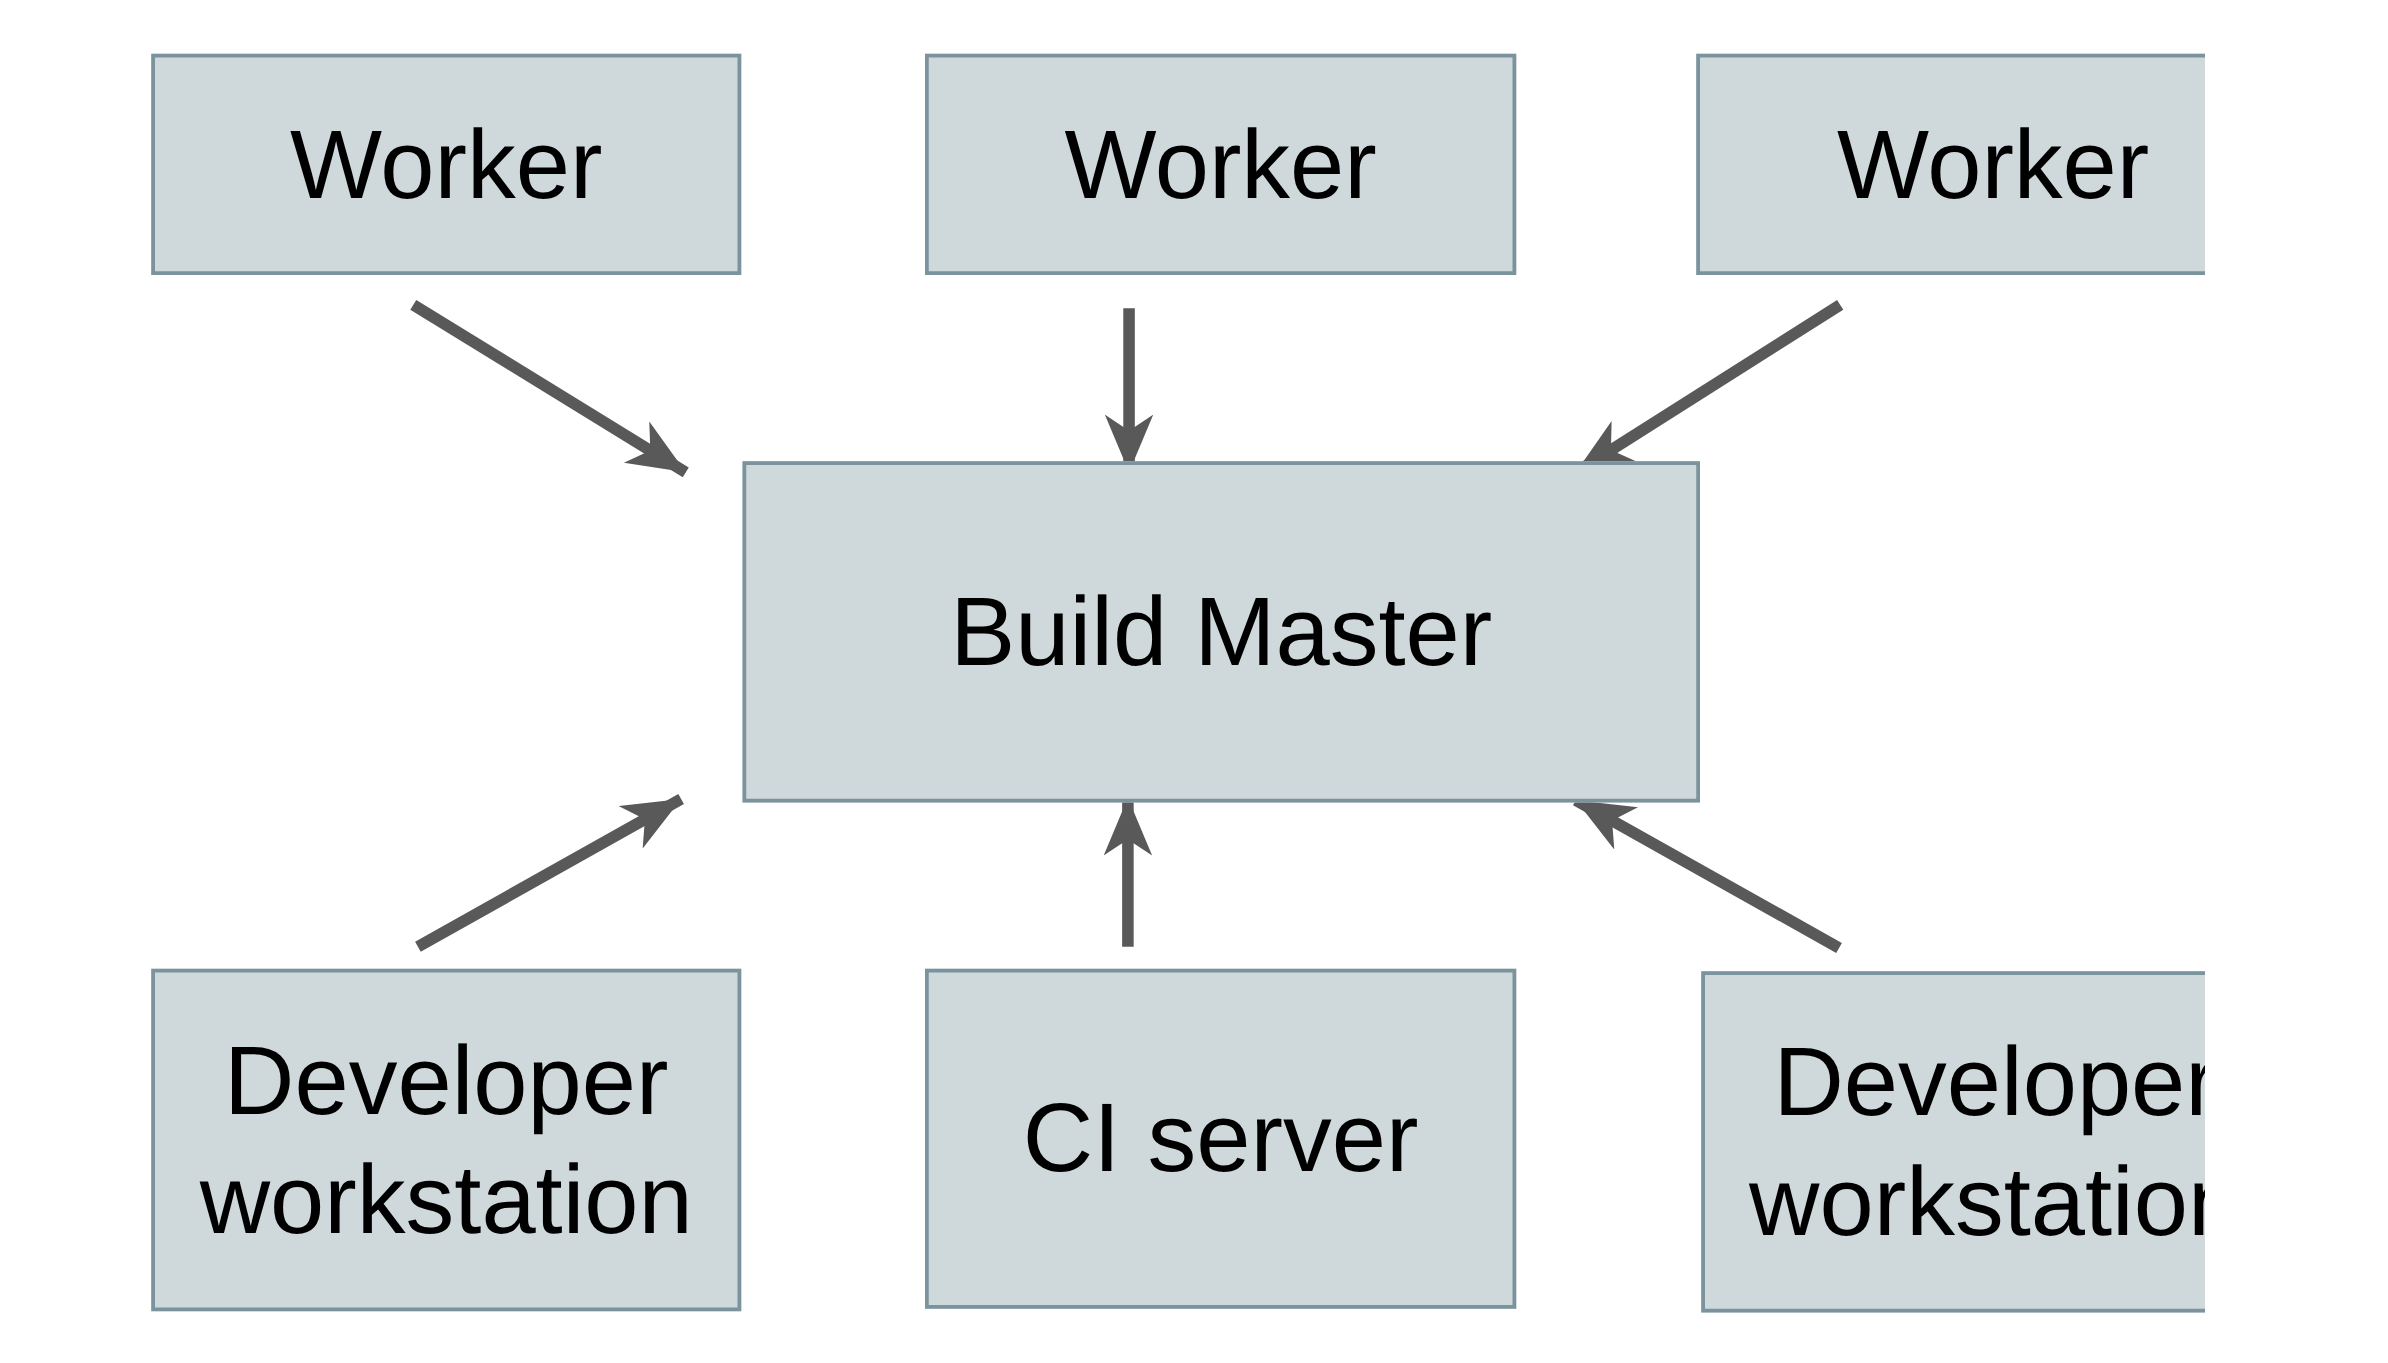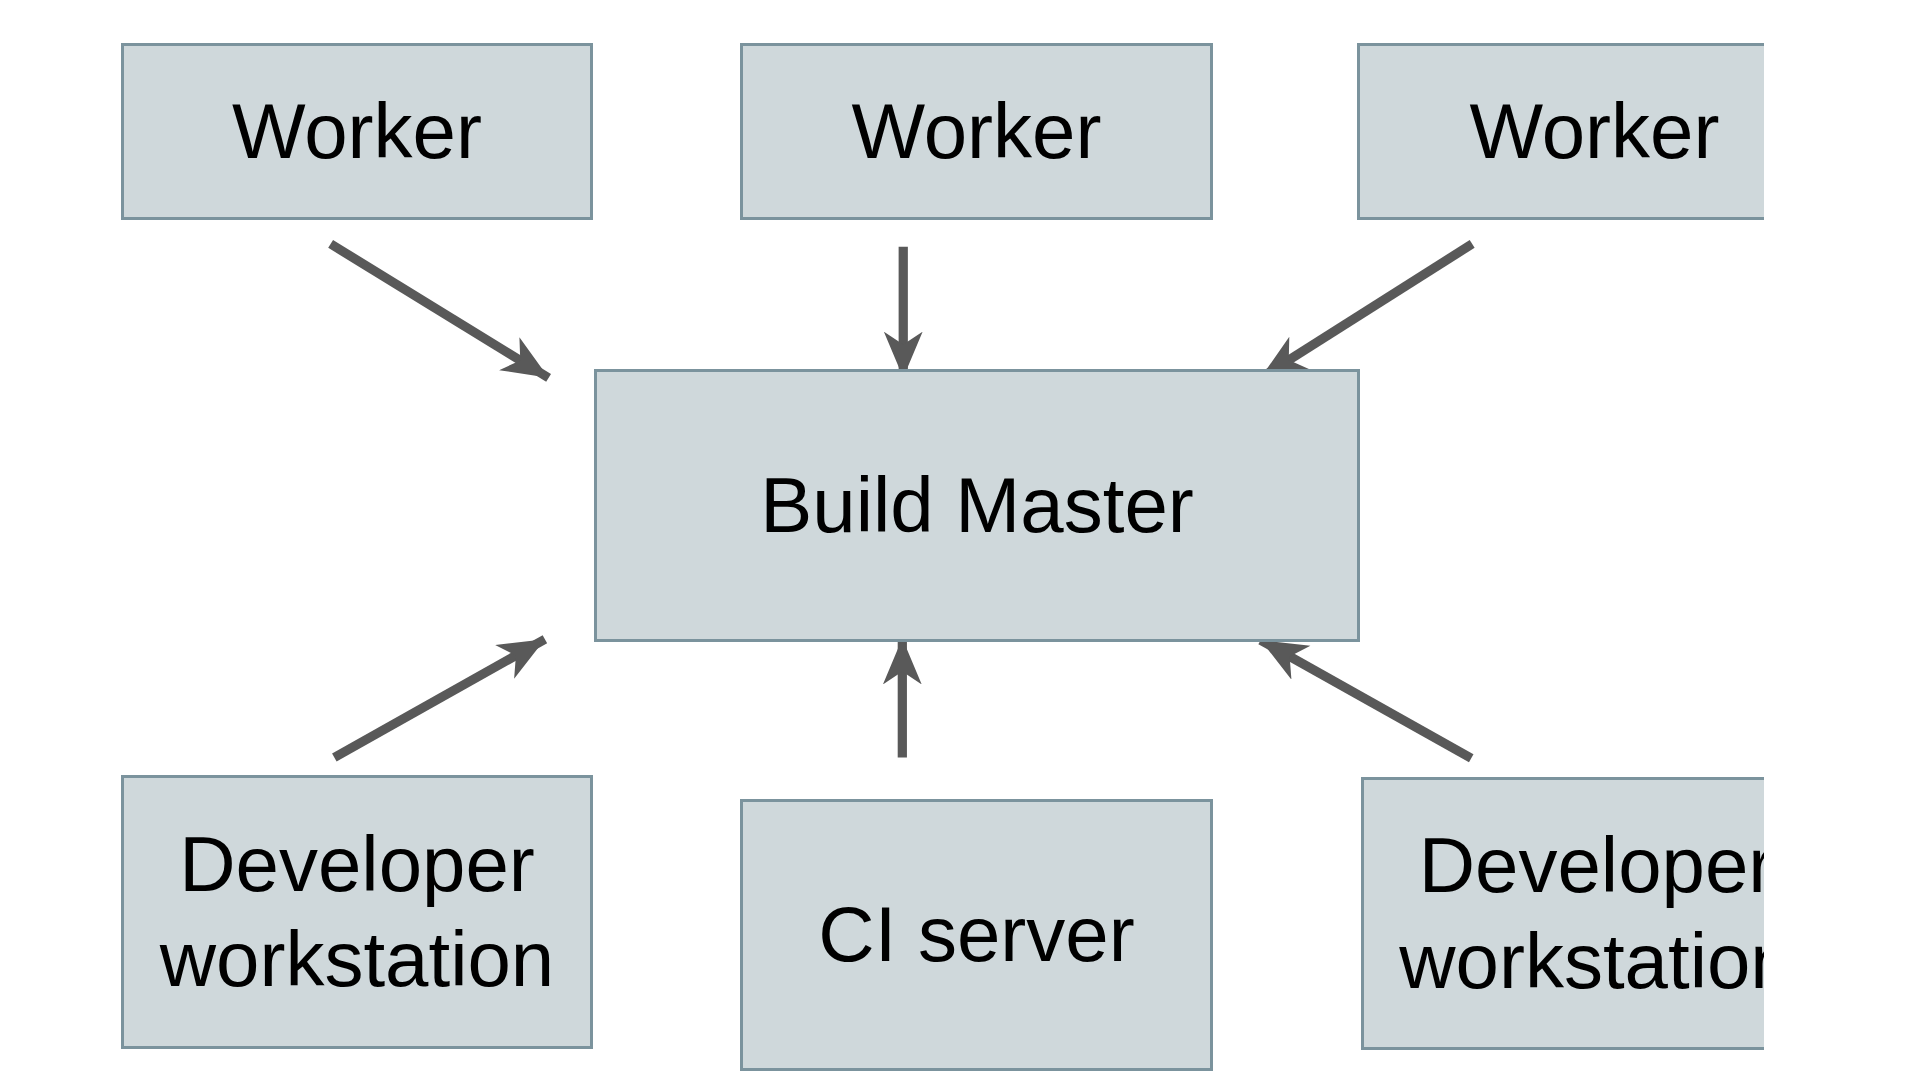--- a/index.html
+++ b/index.html
@@ -29,21 +29,21 @@
     line-height: 1.22;
     color: var(--text, #000000);
     padding: 0 8px;
   }
   
   #node-worker-1      { left: 121px;  top: 43px;  width: 472px; height: 177px; }
   #node-worker-2      { left: 740px;  top: 43px;  width: 473px; height: 177px; }
   #node-worker-3      { left: 1357px; top: 43px;  width: 475px; height: 177px; }
   #node-build-master  { left: 594px;  top: 369px; width: 766px; height: 273px; justify-content: center; }
   #node-dev-ws-left   { left: 121px;  top: 775px; width: 472px; height: 274px; }
-  #node-ci-server     { left: 740px;  top: 775px; width: 473px; height: 272px; margin-top: 24px; }
+  #node-ci-server     { left: 740px;  top: 775px; width: 473px; height: 272px; }
   #node-dev-ws-right  { left: 1361px; top: 777px; width: 471px; height: 273px; }
 
   #arrows-layer {
     position: absolute;
     left: 0;
     top: 0;
     width: 100%;
     height: 100%;
     pointer-events: none;
   }

